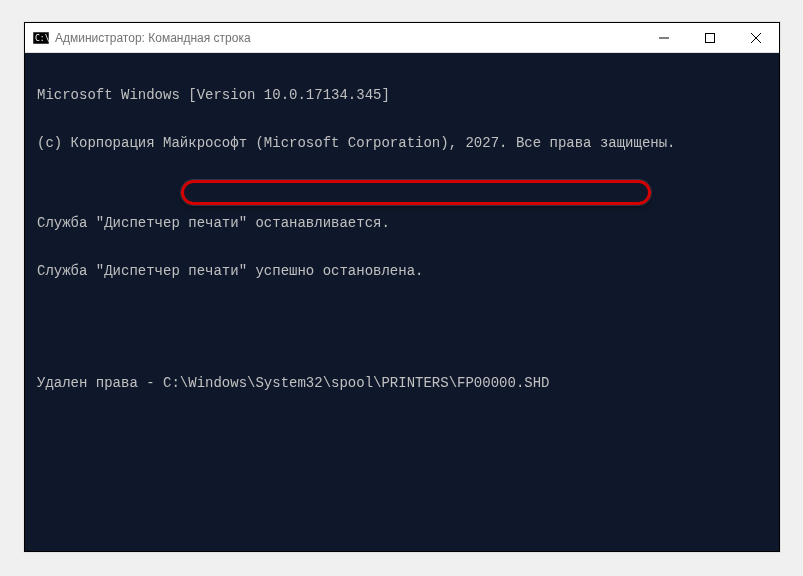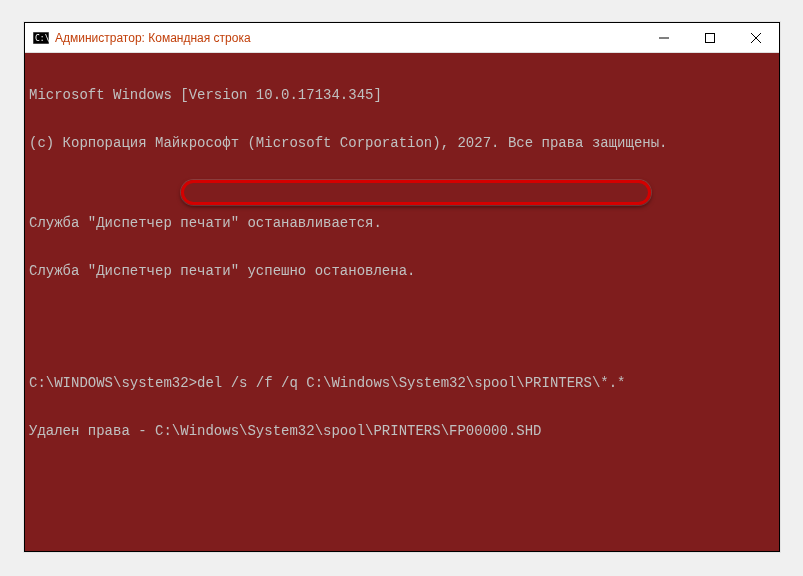--- a/index.html
+++ b/index.html
@@ -33,44 +33,44 @@
       margin-left: 8px;
       margin-right: 6px;
       display: inline-flex;
       align-items: center;
       justify-content: center;
     }
     .titlebar-icon svg { display: block; }
     .titlebar-text {
       font-family: 'Segoe UI', Tahoma, sans-serif;
       font-size: 12px;
-      color: #c2410c;
+      color: #737373;
       flex: 1;
     }
     .win-controls {
       display: flex;
       height: 100%;
     }
     .win-btn {
       width: 46px;
       height: 30px;
       display: flex;
       align-items: center;
       justify-content: center;
       font-family: 'Segoe UI', sans-serif;
       font-size: 10px;
       color: #000;
     }
     .win-btn svg { display: block; }
     .console-area {
-      background: #7f1d1d;
+      background: #0f172a;
       color: #c0c0c0;
       font-size: 14px;
       line-height: 16px;
-      padding: 2px 4px;
+      padding: 2px 12px;
       height: calc(100% - 30px);
       overflow: hidden;
       white-space: pre;
       position: relative;
     }
     .line { white-space: pre; }
     .highlight-box {
       position: absolute;
       border: 3px solid #d40000;
       border-radius: 14px;
@@ -110,21 +110,20 @@
     </div>
   </div>
   <div class="console-area">
     <div class="line">Microsoft Windows [Version 10.0.17134.345]</div>
     <div class="line">(c) Корпорация Майкрософт (Microsoft Corporation), 2027. Все права защищены.</div>
     <div class="line"></div>
     <div class="line">Служба "Диспетчер печати" останавливается.</div>
     <div class="line">Служба "Диспетчер печати" успешно остановлена.</div>
     <div class="line"></div>
     <div class="line"></div>
-    <div class="line">C:\WINDOWS\system32&gt;del /s /f /q C:\Windows\System32\spool\PRINTERS\*.*</div>
     <div class="line">Удален права - C:\Windows\System32\spool\PRINTERS\FP00000.SHD</div>
     
     
     <div class="line"></div>
     
     <div class="highlight-box" style="top:127px;left:156px;width:470px;height:25px;"></div>
   </div>
 </div>
 
 </body></html>

